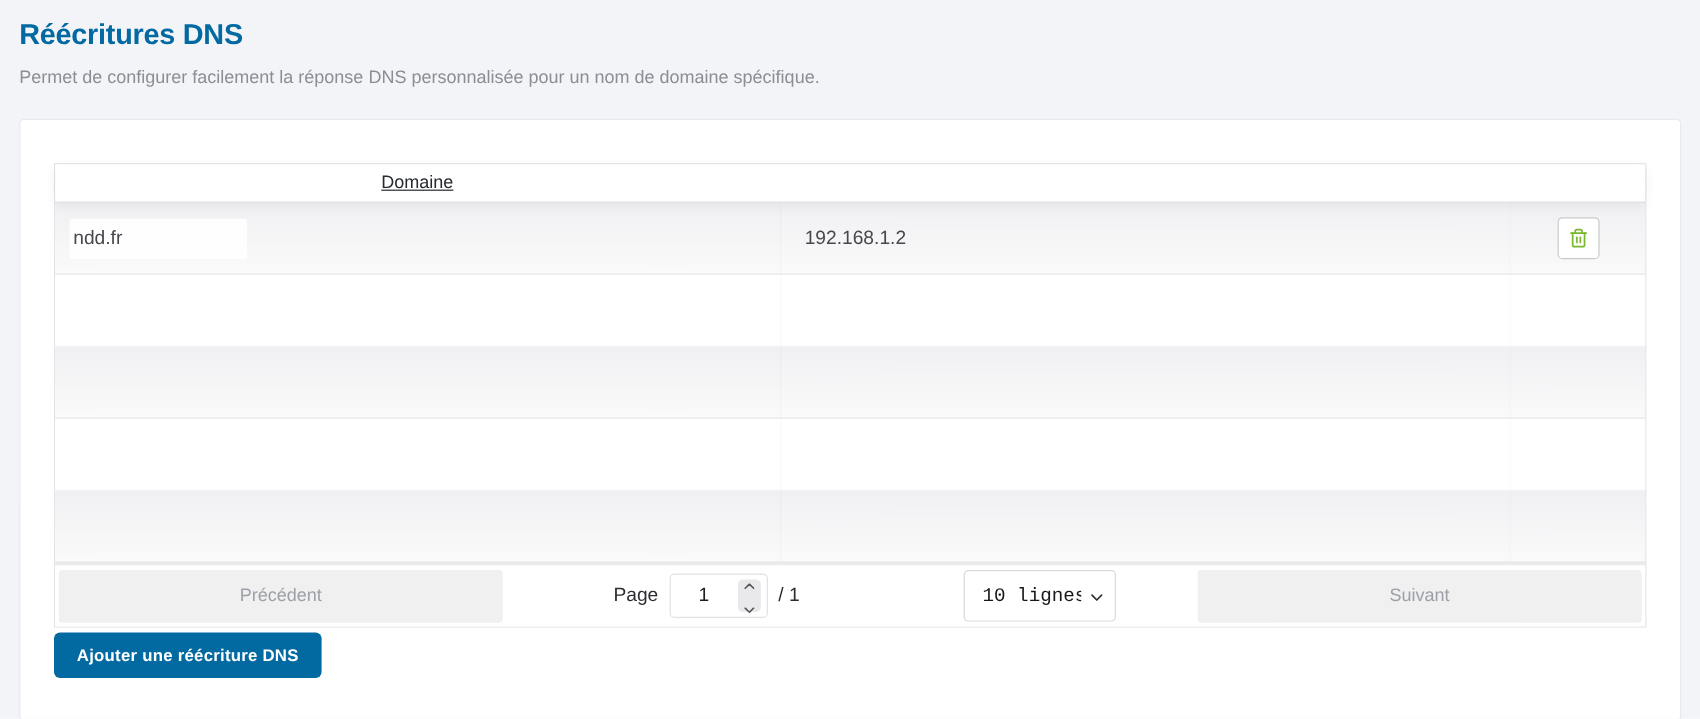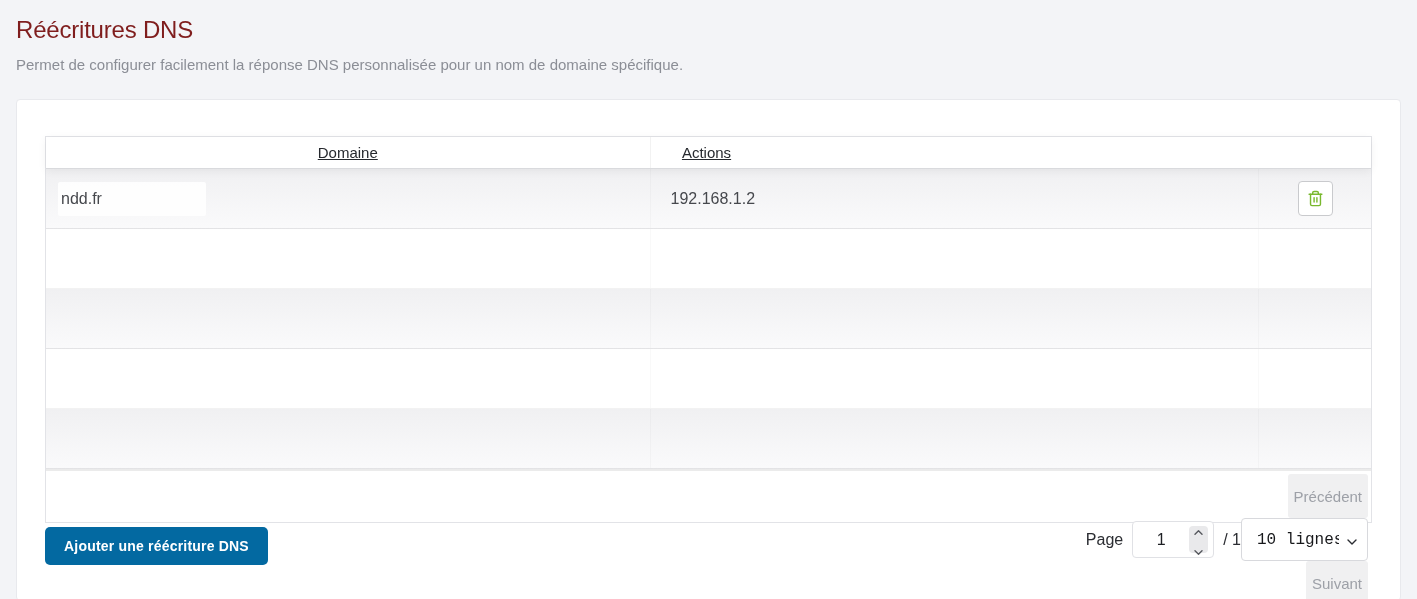--- a/index.html
+++ b/index.html
@@ -9,21 +9,21 @@
     background: #f3f4f7;
     font-family: "Liberation Sans", sans-serif;
     color: #26292e;
     overflow: hidden;
   }
 
   
   .page-header { padding: 16px 16px 0 16px; }
   .page-title {
     margin: 0 0 12px 0;
-    font-size: 24px; font-weight: 400; color: #7f1d1d;
+    font-size: 24px; font-weight: 700; color: #0369a1;
     letter-spacing: -0.2px;
   }
   .page-subtitle {
     margin: 0 0 26px 0;
     font-size: 15px; color: #8b8e96;
   }
 
   
   .card {
     margin: 0 16px;
@@ -97,26 +97,25 @@
     display: inline-flex;
     align-items: center; justify-content: center;
     cursor: pointer;
     padding: 0;
   }
   .icon-btn svg { display: block; }
 
   
   .rt-pagination {
     display: flex;
-    align-items: flex-end;
+    align-items: center;
     padding: 3px;
     border-top: 2px solid rgba(0,0,0,0.08);
     background: #fff;
     height: 53px;
-    flex-direction: column;
   }
   .pg-section-prev, .pg-section-next { flex: 1 1 0; }
   .pg-section-center {
     flex: 1.5 1 0;
     display: flex;
     align-items: center;
     justify-content: space-around;
     padding-left: 24px;
   }
   .pg-btn {
@@ -223,21 +222,20 @@
   <h1 class="page-title">Réécritures DNS</h1>
   <p class="page-subtitle">Permet de configurer facilement la réponse DNS personnalisée pour un nom de domaine spécifique.</p>
 </div>
 
 <div class="card">
 
   <div class="rt-table">
 
     <div class="rt-thead">
       <div class="rt-th col-domain">Domaine</div>
-      <div class="rt-th col-actions">Actions</div>
     </div>
 
     <div class="rt-tbody">
 
       <div class="rt-tr">
         <div class="rt-td col-domain">
           <span class="domain-chip">ndd.fr</span>
         </div>
         <div class="rt-td col-response">
           <span>192.168.1.2</span>

